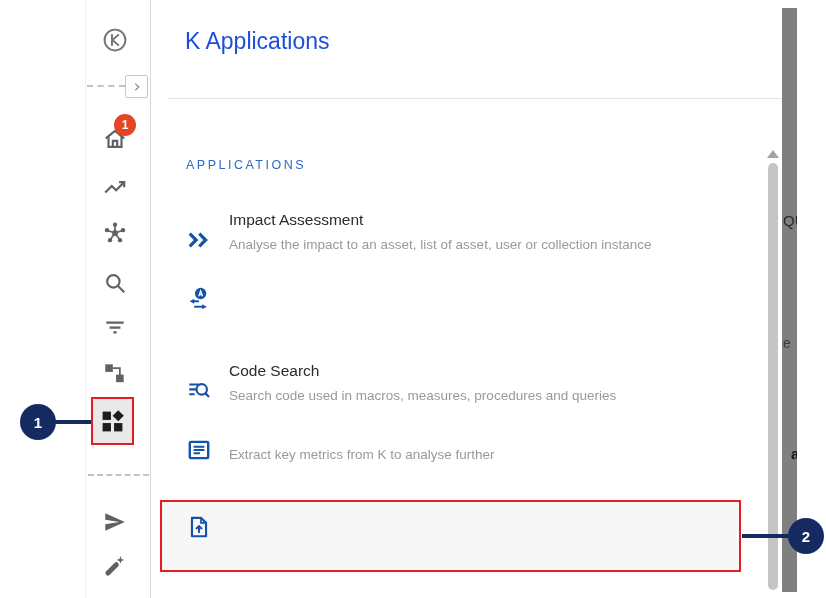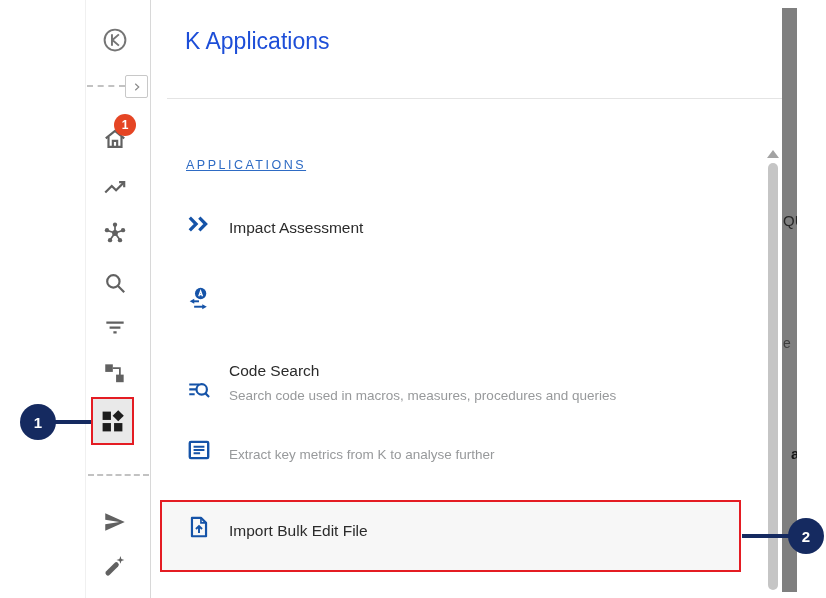--- a/index.html
+++ b/index.html
@@ -48,21 +48,20 @@
     font-size: 23px; color: #1d4ed8; font-weight: 400;
   }
   .title-divider {
     position: absolute; left: 167px; top: 98px; width: 615px; height: 1px;
     background: #e4e4e4;
   }
   .section-header {
     position: absolute; left: 186px; top: 158px;
     font-size: 12.5px; font-weight: 500; letter-spacing: 2.5px;
     color: #2e6bc4;
-    text-decoration: underline;
   }
 
   .app-item {
     position: absolute; left: 186px;
     display: flex; gap: 17px; align-items: flex-end;
     cursor: pointer;
   }
   .app-icon { width: 26px; height: 26px; flex: 0 0 26px; margin-top: 1px; }
   .app-name { font-size: 15.5px; font-weight: 500; color: #2b2b2b; line-height: 19px; }
   .app-desc { font-size: 13.5px; color: #97999b; margin-top: 8px; line-height: 16px; }
@@ -211,20 +210,21 @@
 <div class="section-header">APPLICATIONS</div>
 
 <div class="app-item" style="top:210px">
   <div class="app-icon">
     <svg width="26" height="26" viewBox="0 0 24 24" fill="none">
       <path d="M3.5 6.2l5.8 5.8-5.8 5.8M12.3 6.2l5.8 5.8-5.8 5.8" stroke="#1553a8" stroke-width="3"></path>
     </svg>
   </div>
   <div>
     <div class="app-name">Impact Assessment</div>
+    <div class="app-desc">Analyse the impact to an asset, list of asset, user or collection instance</div>
   </div>
 </div>
 
 <div class="app-item" style="top:286px">
   <div class="app-icon">
     <svg width="26" height="26" viewBox="0 0 24 24" fill="none">
       <circle cx="13.5" cy="6" r="5.2" fill="#1553a8"></circle>
       <path d="M11.8 8.6L13.5 3.6l1.7 5M12.4 7.1h2.3" stroke="#ffffff" stroke-width="1.2"></path>
       <path d="M12 13.2H6.5" stroke="#1553a8" stroke-width="1.8"></path>
       <path d="M7.6 10.9l-4.2 2.3 4.2 2.3z" fill="#1553a8"></path>
@@ -265,21 +265,20 @@
 <div class="highlight-row">
   <div class="app-item">
     <div class="app-icon">
       <svg width="26" height="26" viewBox="0 0 24 24" fill="none">
         <path d="M5.5 3.5h8.3l4.7 4.7v12.3h-13z" stroke="#1553a8" stroke-width="2" stroke-linejoin="round"></path>
         <path d="M13.8 3.5V8.2h4.7" stroke="#1553a8" stroke-width="1.5"></path>
         <path d="M12 17.5v-6.3M9.2 13.9L12 11.1l2.8 2.8" stroke="#1553a8" stroke-width="1.8"></path>
       </svg>
     </div>
     <div>
-      <div class="app-name">Import Bulk Edit File</div>
     </div>
   </div>
 </div>
 
 <div class="scroll-up-arrow"></div>
 <div class="scroll-thumb"></div>
 
 <div class="edge-strip">
   <span class="frag frag-q">QU</span>
   <span class="frag frag-e">e</span>

